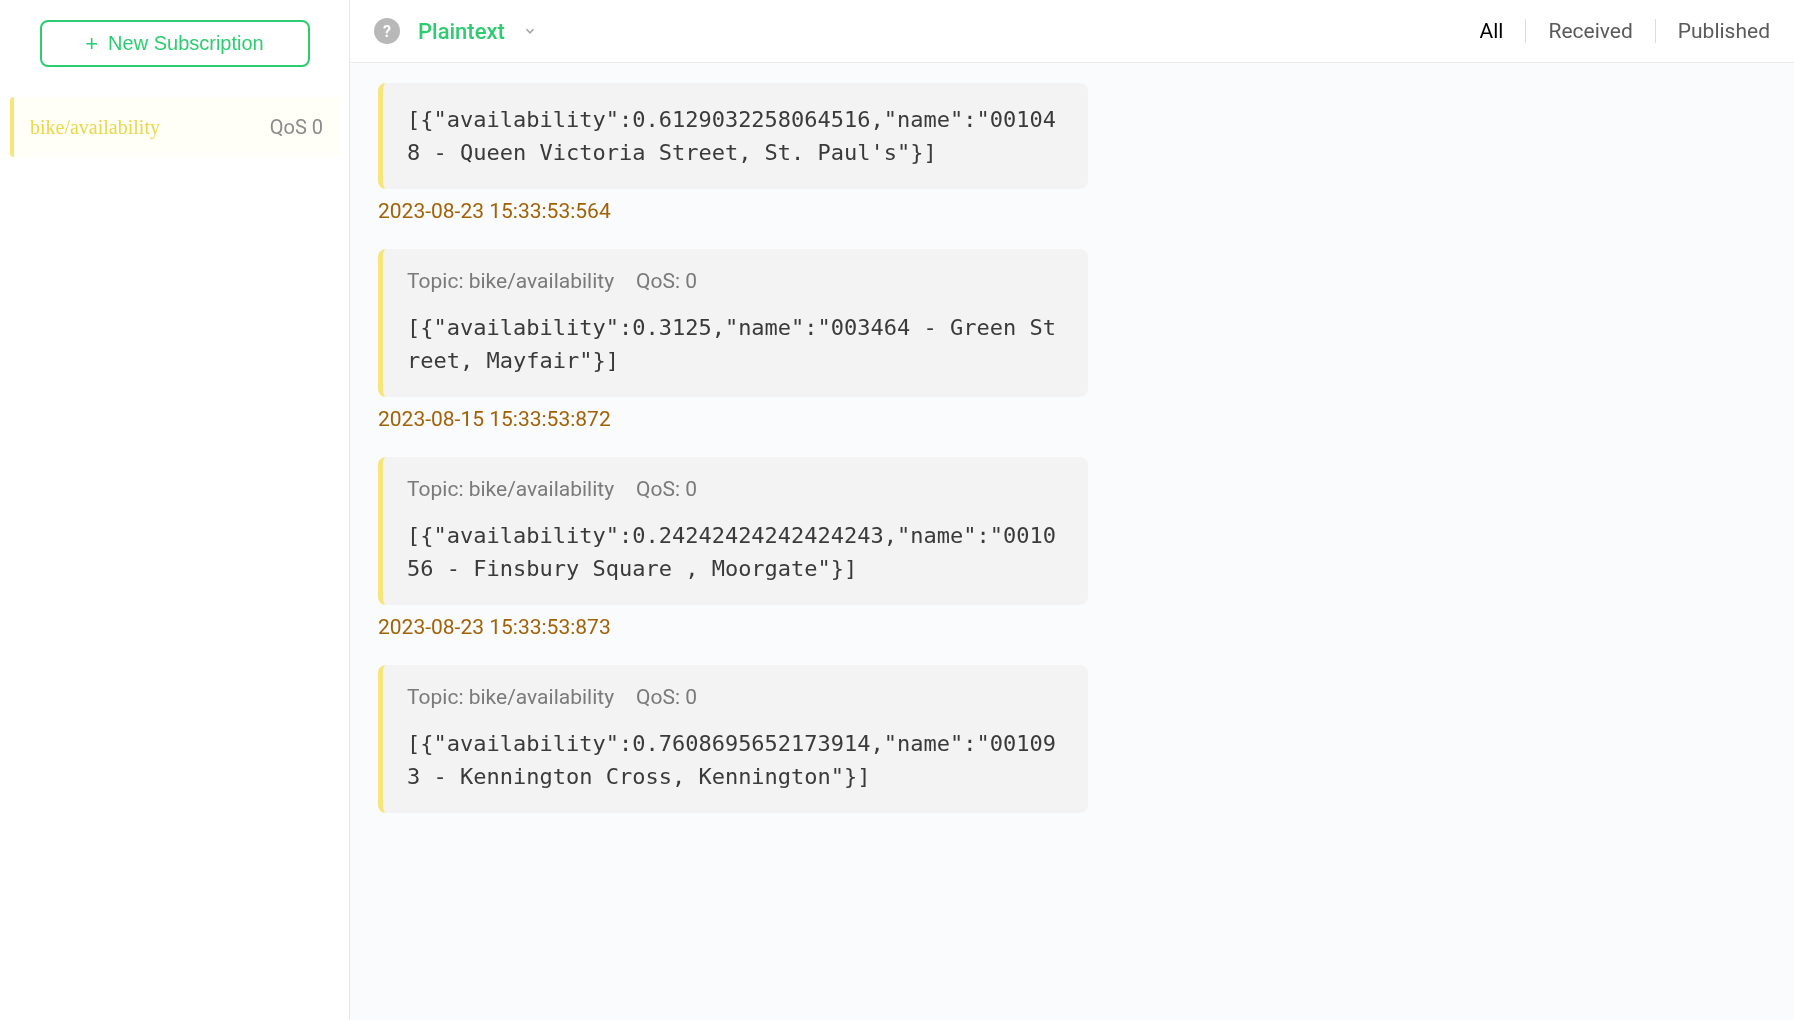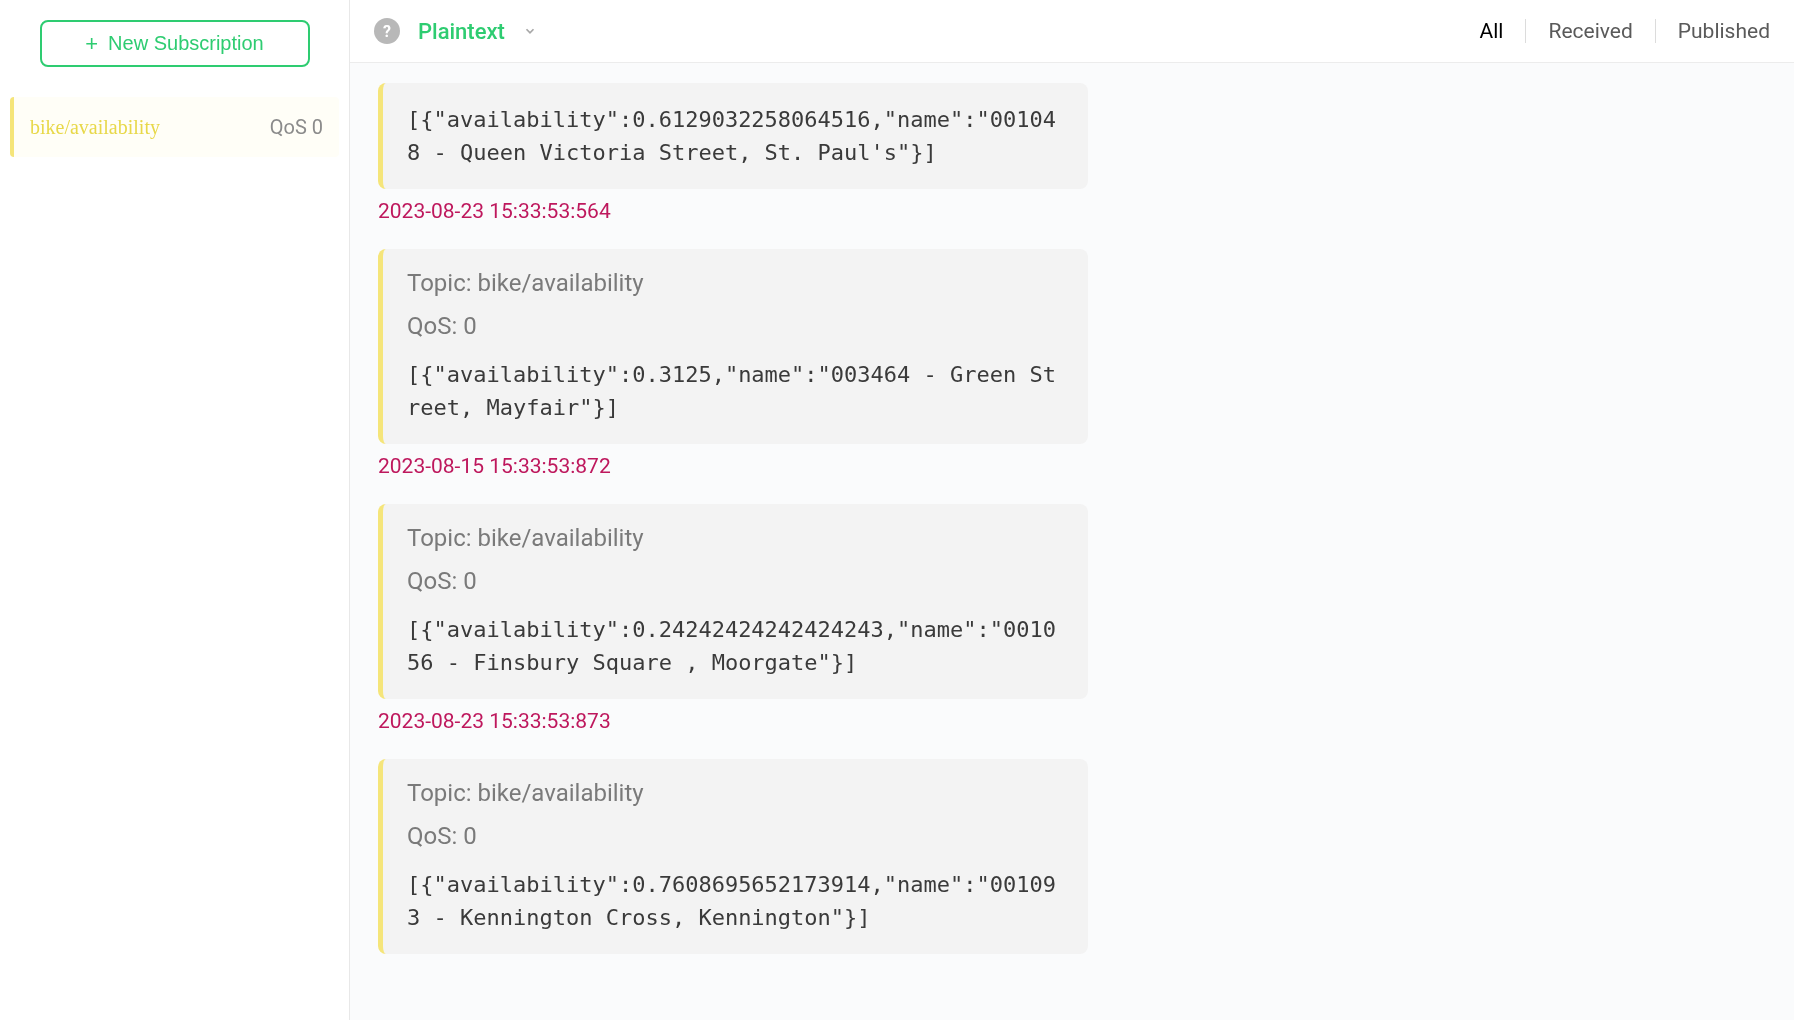--- a/index.html
+++ b/index.html
@@ -136,35 +136,34 @@
     .message-card {
       background: #f3f3f3;
       border-left: 5px solid #f5e57a;
       border-radius: 8px;
       padding: 20px 24px;
       margin-bottom: 10px;
       max-width: 710px;
     }
     .message-meta {
       display: flex;
-      gap: 15px;
+      gap: 22px;
       color: #7a7a7a;
-      font-size: 24px;
+      font-size: 21px;
       margin-bottom: 18px;
-      flex-direction: column;
     }
     .message-payload {
       font-family: "SF Mono", Monaco, Menlo, Consolas, monospace;
       font-size: 22px;
       color: #3a3a3a;
       word-break: break-all;
       line-height: 1.5;
     }
     .message-timestamp {
-      color: #be185d;
+      color: #a16207;
       font-size: 21px;
       margin-bottom: 26px;
       max-width: 710px;
     }
   </style>
 </head>
 <body>
 
 <div class="sidebar">
   <button class="new-sub-btn">

